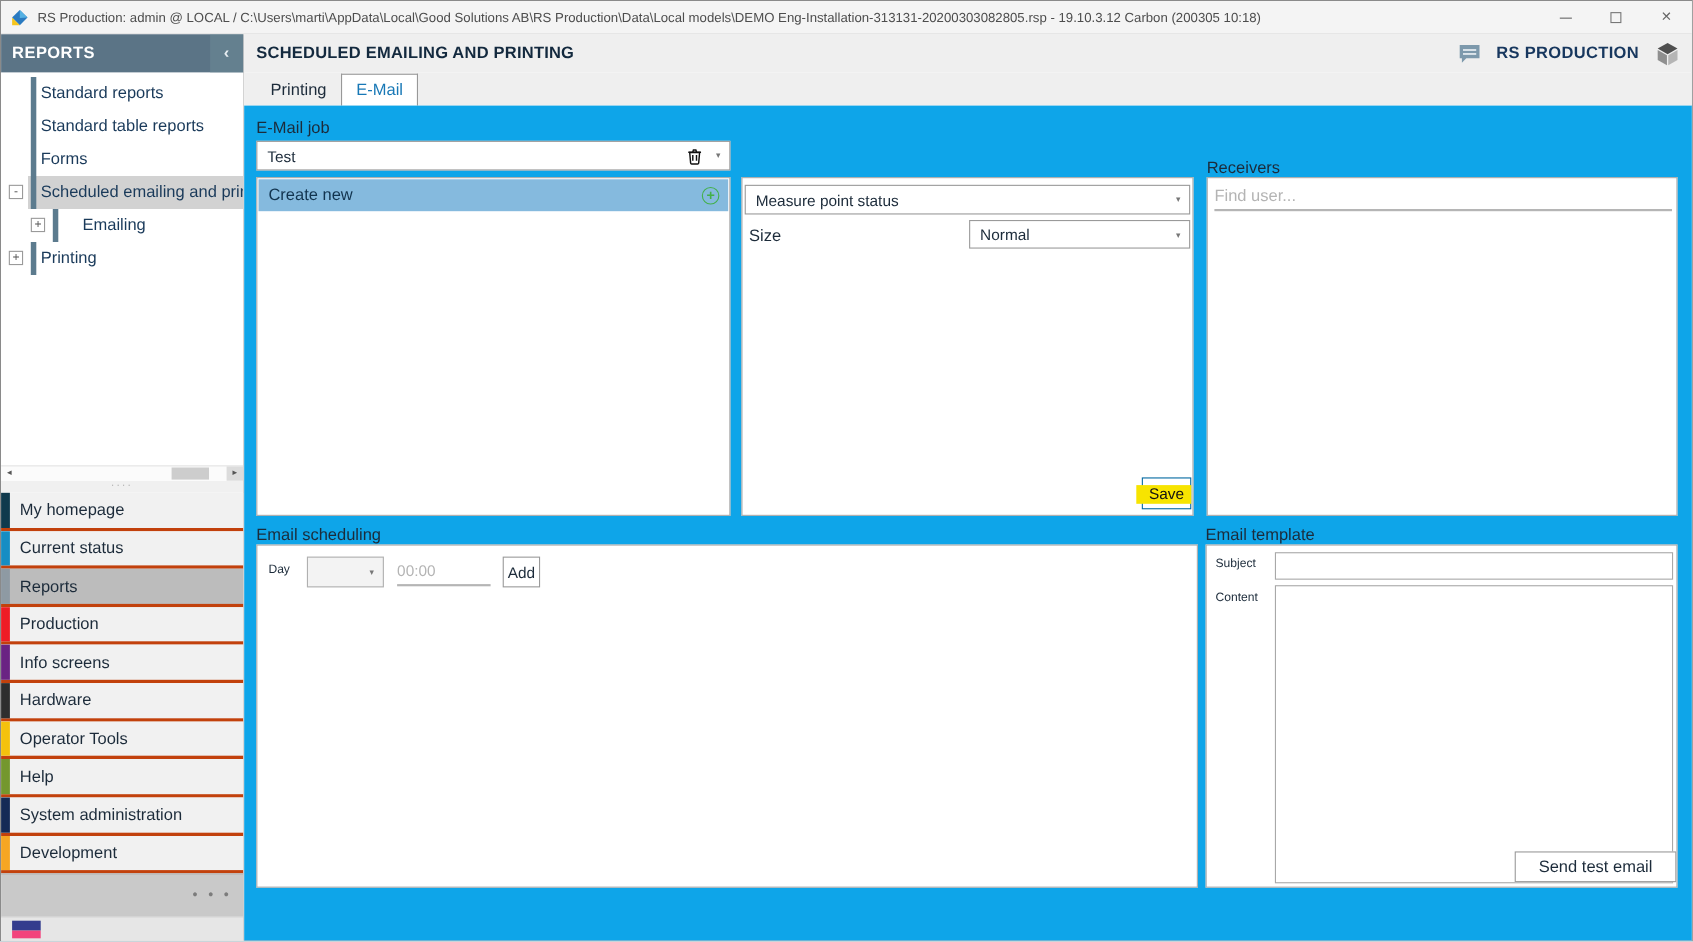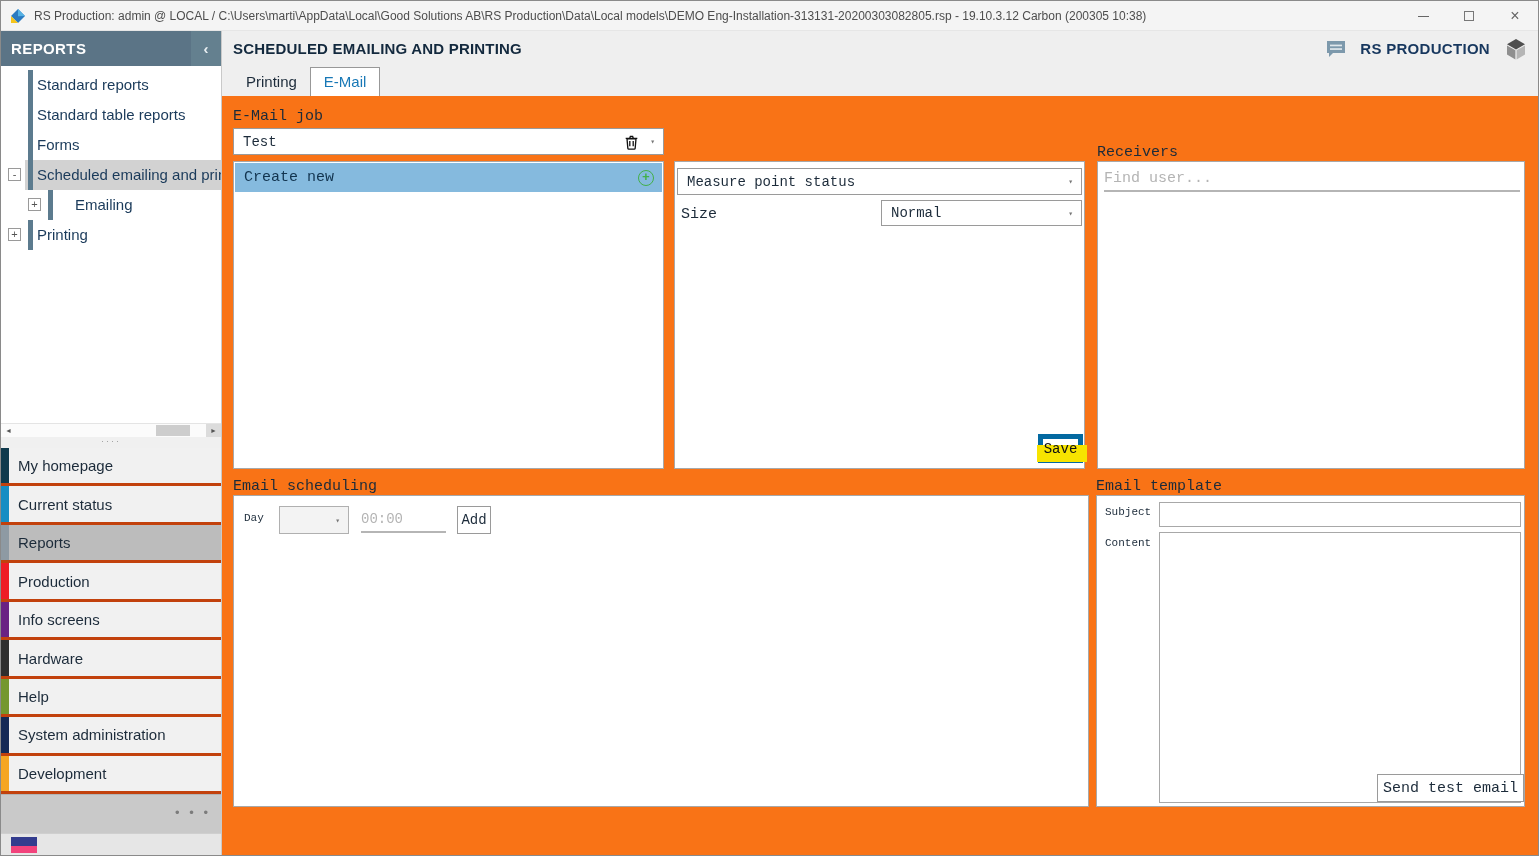--- a/index.html
+++ b/index.html
@@ -59,38 +59,38 @@
   .main { flex:1; display:flex; flex-direction:column; }
   .page-header { height:35px; background:#efefef; display:flex; align-items:center; justify-content:space-between; padding:0 10px 0 11px; }
   .page-title { font-size:15px; font-weight:bold; color:#13293e; letter-spacing:.2px; }
   .header-right { display:flex; align-items:center; gap:14px; }
   .brand { font-size:15px; font-weight:bold; color:#17375e; letter-spacing:.3px; }
 
   .tabstrip { height:30px; background:#efefef; display:flex; align-items:flex-end; padding-left:11px; }
   .tab { font-size:15px; color:#1c2b3a; padding:5px 13px 6px; cursor:pointer; }
   .tab.active { background:#fff; border:1px solid #989898; border-bottom:none; color:#1878b6; }
 
-  .content { position:relative; flex:1; background:#f97316;font-family:Liberation Mono, monospace; }
+  .content { position:relative; flex:1; background:#0ea5e9; }
   .sec-label { position:absolute; font-size:15px; color:#1c2b3a; }
 
   .panel { position:absolute; border:1px solid #a8a8a8; background:#fff; }
 
   .combo { position:absolute; border:1px solid #9a9a9a; background:#fff; display:flex; align-items:center; }
   .combo input { border:none; outline:none; flex:1; font-size:14px; color:#1c2b3a; font-family:inherit; padding-left:9px; background:transparent; }
   .combo .ctext { flex:1; font-size:14px; color:#1c2b3a; padding-left:9px; }
   .arrow { font-size:8px; color:#777; padding:0 8px; cursor:pointer; }
   .trash-btn { width:22px; display:flex; align-items:center; justify-content:center; cursor:pointer; }
 
   .job-row { position:absolute; left:1px; right:1px; top:1px; height:29px; background:#85bade; display:flex; align-items:center; cursor:pointer; }
   .job-row .jlabel { flex:1; font-size:15px; color:#12344f; padding-left:9px; }
   .plus-circle { width:16px; height:16px; margin-right:8px; border:1.6px solid #43b04a; border-radius:50%; color:#43b04a; font-size:13px; line-height:13px; text-align:center; font-weight:bold; cursor:pointer; }
 
   .size-label { position:absolute; left:6px; top:44px; font-size:15px; color:#1c2b3a; }
 
-  .save-btn { position:absolute; right:1px; bottom:5px; width:45px; height:29px; background:#fff; border:5px solid #0369a1; cursor:pointer; font-family:inherit; }
+  .save-btn { position:absolute; right:1px; bottom:5px; width:45px; height:29px; background:#fff; border:1px solid #0369a1; cursor:pointer; font-family:inherit; }
   .save-hl { position:absolute; left:-6px; top:6px; height:17px; width:50px; background:#f7e400; }
   .save-txt { position:relative; font-size:14px; color:#111; }
 
   .underline-input { border:none; border-bottom:2px solid #b5b5b5; outline:none; font-size:15px; font-family:inherit; color:#333; background:transparent; position:absolute; }
   .underline-input::placeholder { color:#b4b4b4; }
 
   .mini-select { position:absolute; border:1px solid #b0b0b0; background:#f3f3f3; display:flex; align-items:center; justify-content:flex-end; cursor:pointer; }
 
   .btn { position:absolute; background:#fff; border:1px solid #9a9a9a; font-size:14px; color:#1c2b3a; font-family:inherit; cursor:pointer; }
 
@@ -102,21 +102,21 @@
 <body>
 
 <div class="window">
 
   <div class="titlebar">
     <svg class="appicon" viewBox="0 0 16 16">
       <polygon points="8,1 15,8 8,15 1,8" fill="#2a7ac0"></polygon>
       <polygon points="8,1 15,8 8,8.3" fill="#55b1e3"></polygon>
       <polygon points="1,8 8,15 1,15" fill="#f5c51c"></polygon>
     </svg>
-    <span class="title">RS Production: admin @ LOCAL / C:\Users\marti\AppData\Local\Good Solutions AB\RS Production\Data\Local models\DEMO Eng-Installation-313131-20200303082805.rsp - 19.10.3.12 Carbon (200305 10:38)</span>
+    <span class="title">RS Production: admin @ LOCAL / C:\Users\marti\AppData\Local\Good Solutions AB\RS Production\Data\Local models\DEMO Eng-Installation-313131-20200303082805.rsp - 19.10.3.12 Carbon (200305 10:18)</span>
     <div class="win-controls">
       <div class="win-btn">
           <span class="glyph-min"></span>
         </div>
       <div class="win-btn">
           <span class="glyph-max"></span>
         </div>
       <div class="win-btn">
           <span style="font-size:16px;">×</span>
         </div>
@@ -188,20 +188,24 @@
             <span class="nav-bar" style="background: rgb(238, 28, 37);"></span>
             <span class="nav-label">Production</span>
           </div>
         <div class="nav-item">
             <span class="nav-bar" style="background: rgb(106, 35, 131);"></span>
             <span class="nav-label">Info screens</span>
           </div>
         <div class="nav-item">
             <span class="nav-bar" style="background: rgb(46, 46, 46);"></span>
             <span class="nav-label">Hardware</span>
+          </div>
+        <div class="nav-item">
+            <span class="nav-bar" style="background: rgb(244, 194, 13);"></span>
+            <span class="nav-label">Operator Tools</span>
           </div>
         <div class="nav-item">
             <span class="nav-bar" style="background: rgb(116, 151, 46);"></span>
             <span class="nav-label">Help</span>
           </div>
         <div class="nav-item">
             <span class="nav-bar" style="background: rgb(21, 42, 86);"></span>
             <span class="nav-label">System administration</span>
           </div>
         <div class="nav-item">

